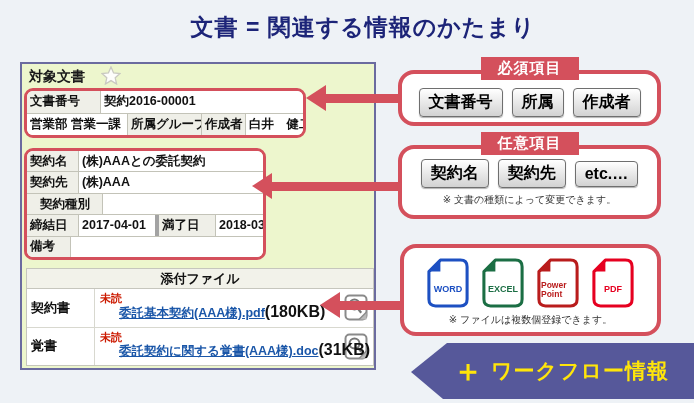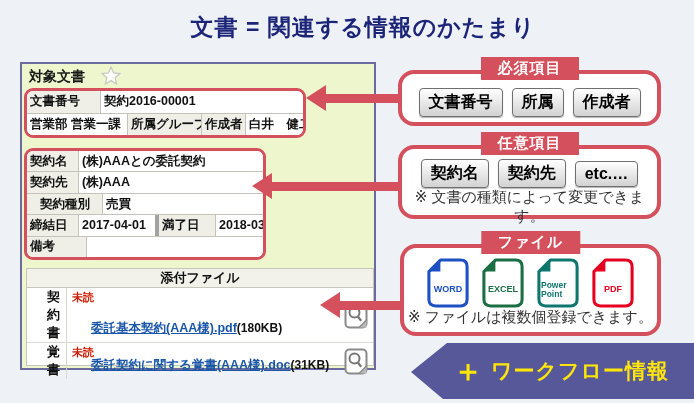--- a/index.html
+++ b/index.html
@@ -49,29 +49,29 @@
     display:flex; flex-direction:column;
   }
   .attach-head{
     height:20px; background:#f2f2ea; border-bottom:1px solid #c6c6bd;
     display:flex; align-items:center; justify-content:center;
     font-weight:600; color:#111;
   }
   .attach-row{ flex:1; display:flex; border-bottom:1px solid #d8d8cf; }
   .attach-row:last-child{ border-bottom:none; }
   .attach-label{
-    width:40px; border-right:1px solid #d8d8cf;
-    display:flex; align-items:center; padding-left:20px;
+    width:68px; border-right:1px solid #d8d8cf;
+    display:flex; align-items:center; padding-left:4px;
     font-weight:600; color:#111;
   }
   .attach-body{ flex:1; position:relative; }
   .unread{ position:absolute; left:5px; top:2px; font-size:11px; font-weight:bold; color:#cc1a00; }
   .file-line{ position:absolute; left:24px; bottom:5px; white-space:nowrap; }
   .file-link{ color:#1a56a8; text-decoration:underline; font-weight:600; font-size:12.5px; cursor:pointer; }
-  .file-size{ color:#111; font-size:12px; font-weight:600; }
+  .file-size{ color:#111; font-size:16px; font-weight:600; }
   .mag-btn{ width:34px; display:flex; align-items:center; justify-content:center; cursor:pointer; }
 
   
   .red-arrow{ position:absolute; height:26px; display:flex; align-items:center; }
   .red-arrow::before{
     content:""; width:0; height:0;
     border-top:13px solid transparent; border-bottom:13px solid transparent;
     border-right:20px solid #d4505c;
   }
   .red-arrow .shaft{ flex:1; height:9px; background:#d4505c; }
@@ -88,34 +88,34 @@
   }
   .btn-row{ display:flex; justify-content:center; align-items:center; gap:9px; }
   .ui-btn{
     background:linear-gradient(#ffffff,#d2d2d2);
     border:1px solid #6f6f6f; border-radius:4px;
     box-shadow:0 1px 1px rgba(0,0,0,.3);
     font-size:16px; font-weight:bold; color:#000;
     padding:3px 9px; white-space:nowrap; cursor:pointer;
     font-family:"Liberation Sans","DejaVu Sans",sans-serif;
   }
-  .callout-note{ text-align:center; font-size:15px; color:#333; }
+  .callout-note{ text-align:center; font-size:10px; color:#333; margin-top:5px; }
 
   
   .icon-row{ display:flex; justify-content:center; gap:13px; }
   .file-icon{ position:relative; width:42px; height:50px; }
   .file-icon svg{ position:absolute; inset:0; }
   .file-icon .fl{
     position:absolute; left:4px; right:4px; top:17px; bottom:4px;
     display:flex; align-items:center; justify-content:center;
     text-align:left; font-weight:bold; font-size:9px; line-height:9px;
   }
   .fi-word{ color:#1d50c2; }
   .fi-excel{ color:#1b6e44; }
-  .fi-ppt{ color:#0f766e; }
+  .fi-ppt{ color:#b91c1c; }
   .fi-ppt .fl{ font-size:8.5px; line-height:8.5px; }
   .fi-pdf{ color:#e60020; }
 
   
   .wf-banner{
     position:absolute; left:411px; top:343px; width:283px; height:56px;
     background:#56589a;
     clip-path:polygon(36px 0, 100% 0, 100% 100%, 32px 100%, 0 52%);
     display:flex; align-items:center; padding-left:42px;
   }
@@ -159,30 +159,29 @@
       <div class="frow">
         <div class="fcell flabel" style="width:52px;">契約名</div>
         <div class="fcell fvalue">(株)AAAとの委託契約</div>
       </div>
       <div class="frow">
         <div class="fcell flabel" style="width:52px;">契約先</div>
         <div class="fcell fvalue">(株)AAA</div>
       </div>
       <div class="frow">
         <div class="fcell flabel" style="width:76px;padding-left:13px;">契約種別</div>
-        <div class="fcell fvalue">売買</div>
       </div>
       <div class="frow">
         <div class="fcell flabel" style="width:52px;">締結日</div>
         <div class="fcell" style="width:80px;border-right:4px solid #a3a3a3;">2017-04-01</div>
         <div class="fcell flabel" style="width:57px;">満了日</div>
         <div class="fcell fvalue">2018-03-31</div>
       </div>
       <div class="frow">
-        <div class="fcell flabel" style="width:60px;">備考</div>
+        <div class="fcell flabel" style="width:44px;">備考</div>
         <div class="fcell fvalue"></div>
       </div>
     </div>
 
     <div class="attach">
       <div class="attach-head">添付ファイル</div>
 
       <div class="attach-row">
         <div class="attach-label">契約書</div>
         <div class="attach-body">
@@ -246,21 +245,20 @@
     <div class="callout-label">任意項目</div>
     <div class="btn-row" style="margin-top:10px;">
       <button class="ui-btn">契約名</button>
       <button class="ui-btn">契約先</button>
       <button class="ui-btn">etc.…</button>
     </div>
     <div class="callout-note">※ 文書の種類によって変更できます。</div>
   </div>
 
   <div class="callout" style="left:400px;top:244px;width:261px;height:92px;">
-    <div class="callout-label">ファイル</div>
     <div class="icon-row" style="margin-top:10px;">
       <div class="file-icon fi-word">
         <svg viewBox="0 0 44 52" width="42" height="50">
           <path d="M14 2 H35 Q42 2 42 9 V43 Q42 50 35 50 H9 Q2 50 2 43 V14 Z" fill="#fff" stroke="currentColor" stroke-width="3.2" stroke-linejoin="round"></path>
           <path d="M14 2 V14 H2 Z" fill="currentColor"></path>
         </svg>
         <span class="fl">WORD</span>
       </div>
       <div class="file-icon fi-excel">
         <svg viewBox="0 0 44 52" width="42" height="50">

